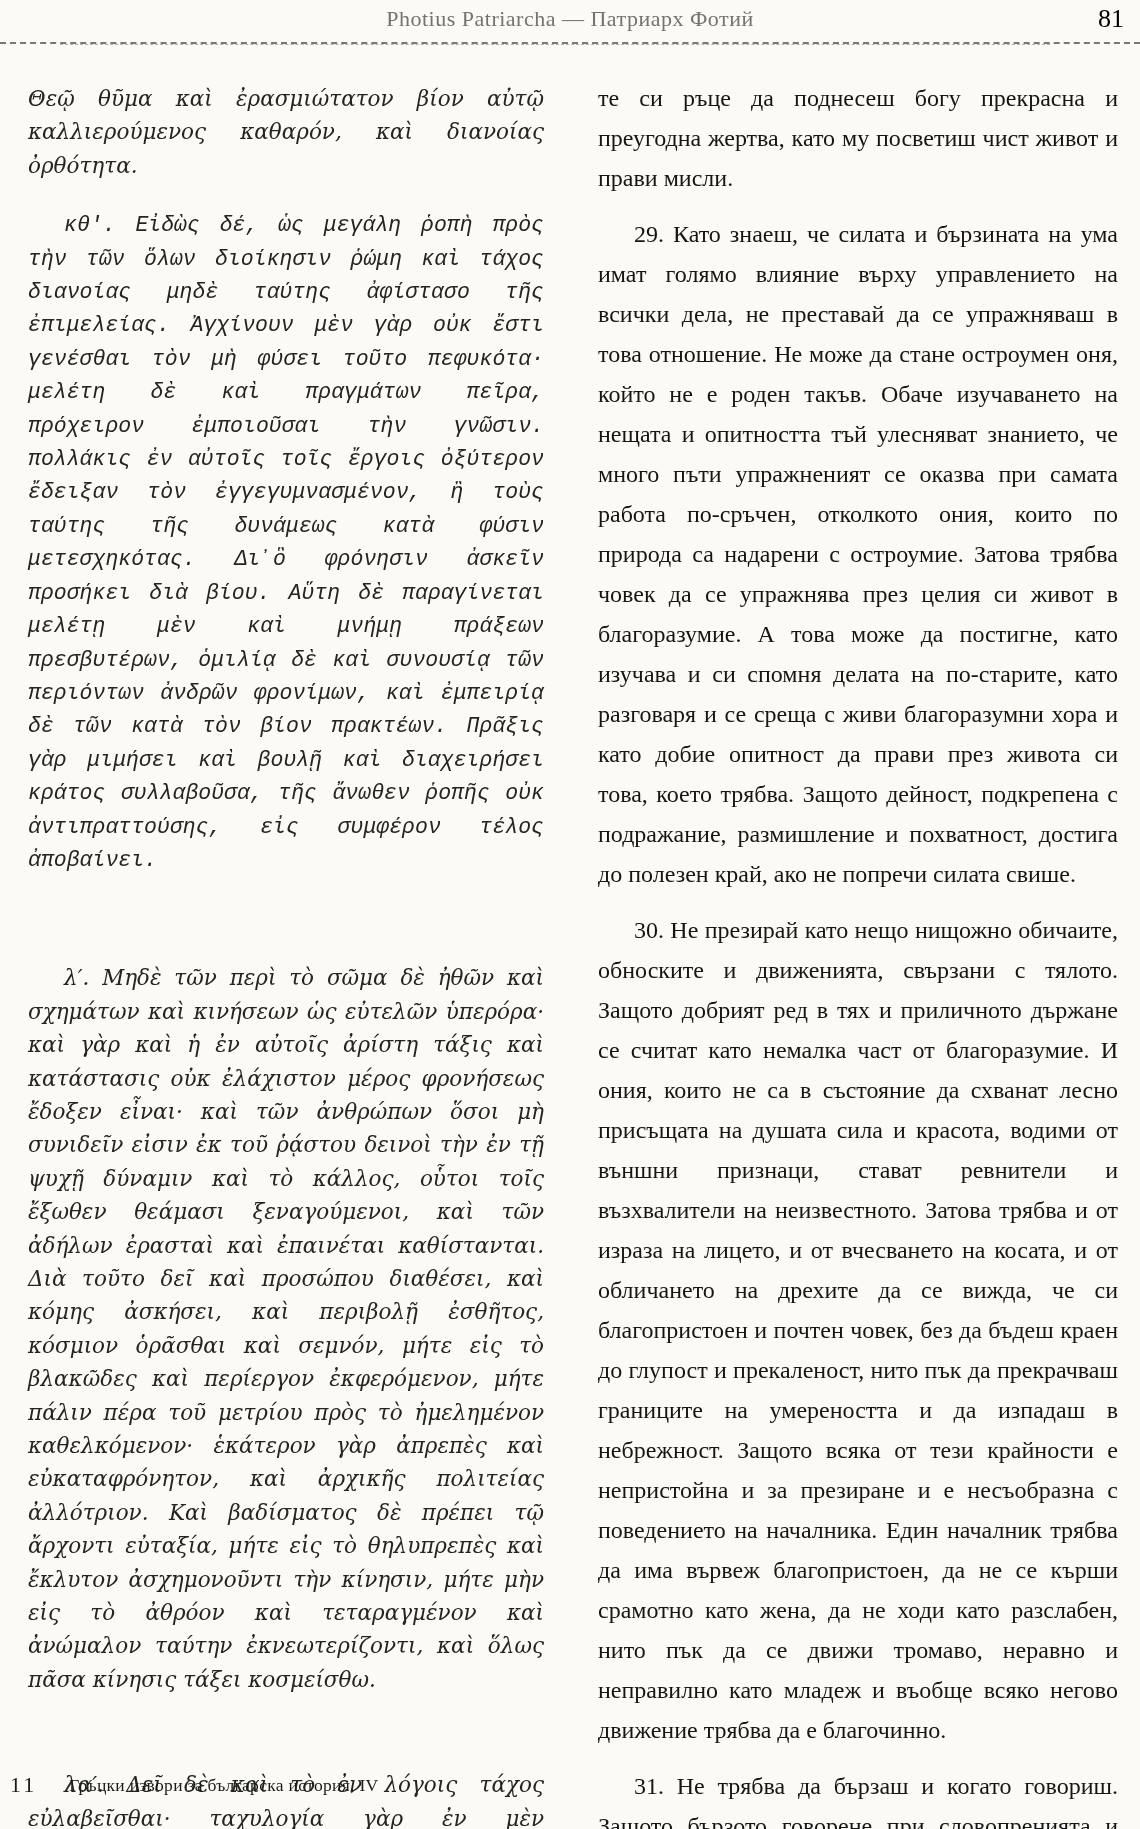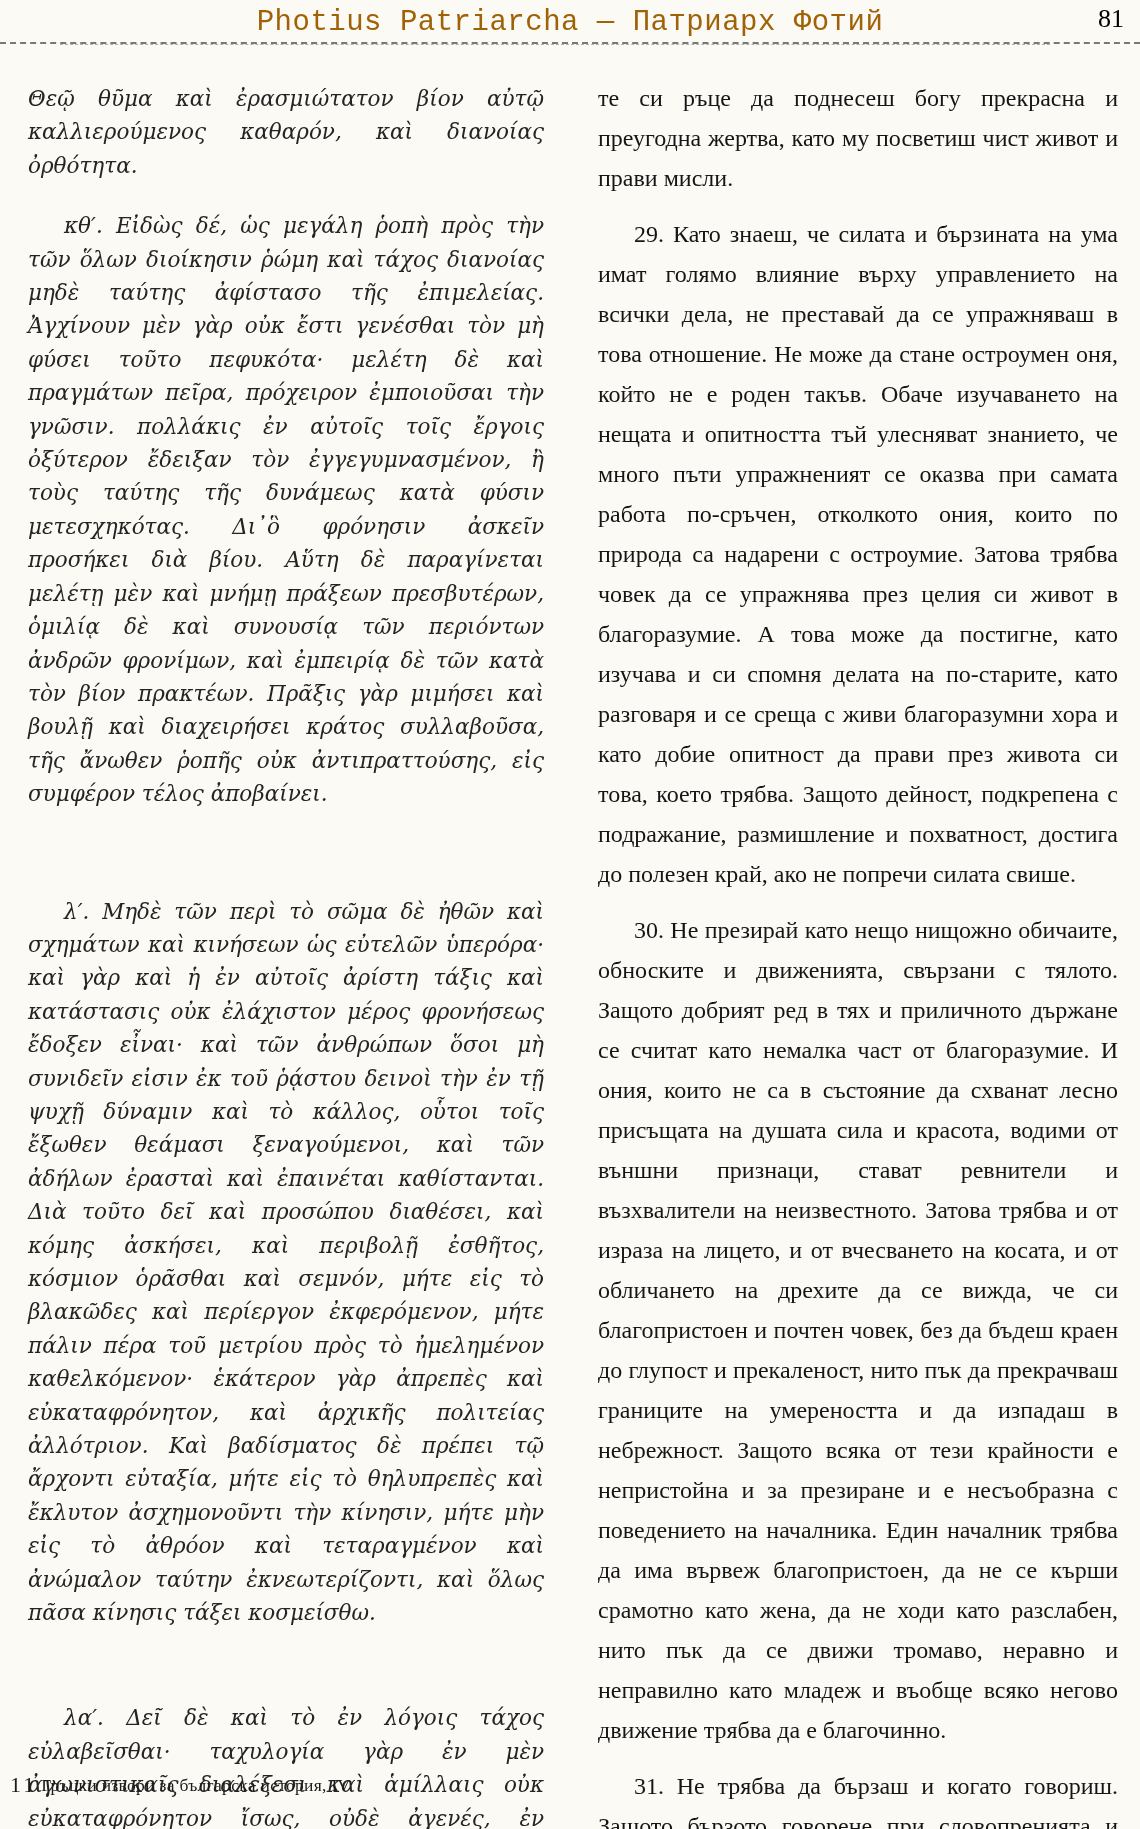--- a/index.html
+++ b/index.html
@@ -10,24 +10,24 @@
     background:#fbfaf5;
     color:#1b1b1b;
     font-family:"DejaVu Serif", serif;
     overflow:hidden;
     box-sizing:border-box;
   }
   
   .running-head{
     position:absolute;top:6px;left:0;width:100%;
     text-align:center;
-    font-size:29px;
-    font-family:Liberation Mono, monospace;
+    font-size:22px;
+    font-family:Liberation Serif, serif;
     letter-spacing:0.5px;
-    color:#a16207;
+    color:#737373;
   }
   .page-number{
     position:absolute;top:4px;right:16px;
     font-size:26px;
     font-family:"Liberation Serif", serif;
     color:#000000;
   }
   .head-rule{
     position:absolute;top:42px;left:0;width:1140px;height:0;
     border-top:2px dashed #4d4d4d;
@@ -50,33 +50,33 @@
   }
   .col-right{
     left:582px;top:62px;width:552px;
     font-family:"Liberation Serif", serif;
     font-size:24px;
     line-height:40px;
     color:#151515;
   }
   .indent{text-indent:36px;}
   .gap-sm{margin-bottom:27px !important;}
-  .gap-lg{margin-bottom:84px !important;}
+  .gap-lg{margin-bottom:84px !important;font-family:Liberation Mono, monospace;}
   .gap-md{margin-bottom:72px !important;}
   
   .footer{
     position:absolute;left:10px;top:1772px;
     font-family:"Liberation Serif", serif;
     color:#1b1b1b;
     white-space:nowrap;
   }
   .sig-number{
     font-size:22px;
     letter-spacing:3px;
-    margin-right:4px;
+    margin-right:32px;
     vertical-align:-1px;
   }
   .sig-caption{
     font-size:17.5px;
     letter-spacing:0.3px;
   }
 </style>
 </head>
 <body>
 

